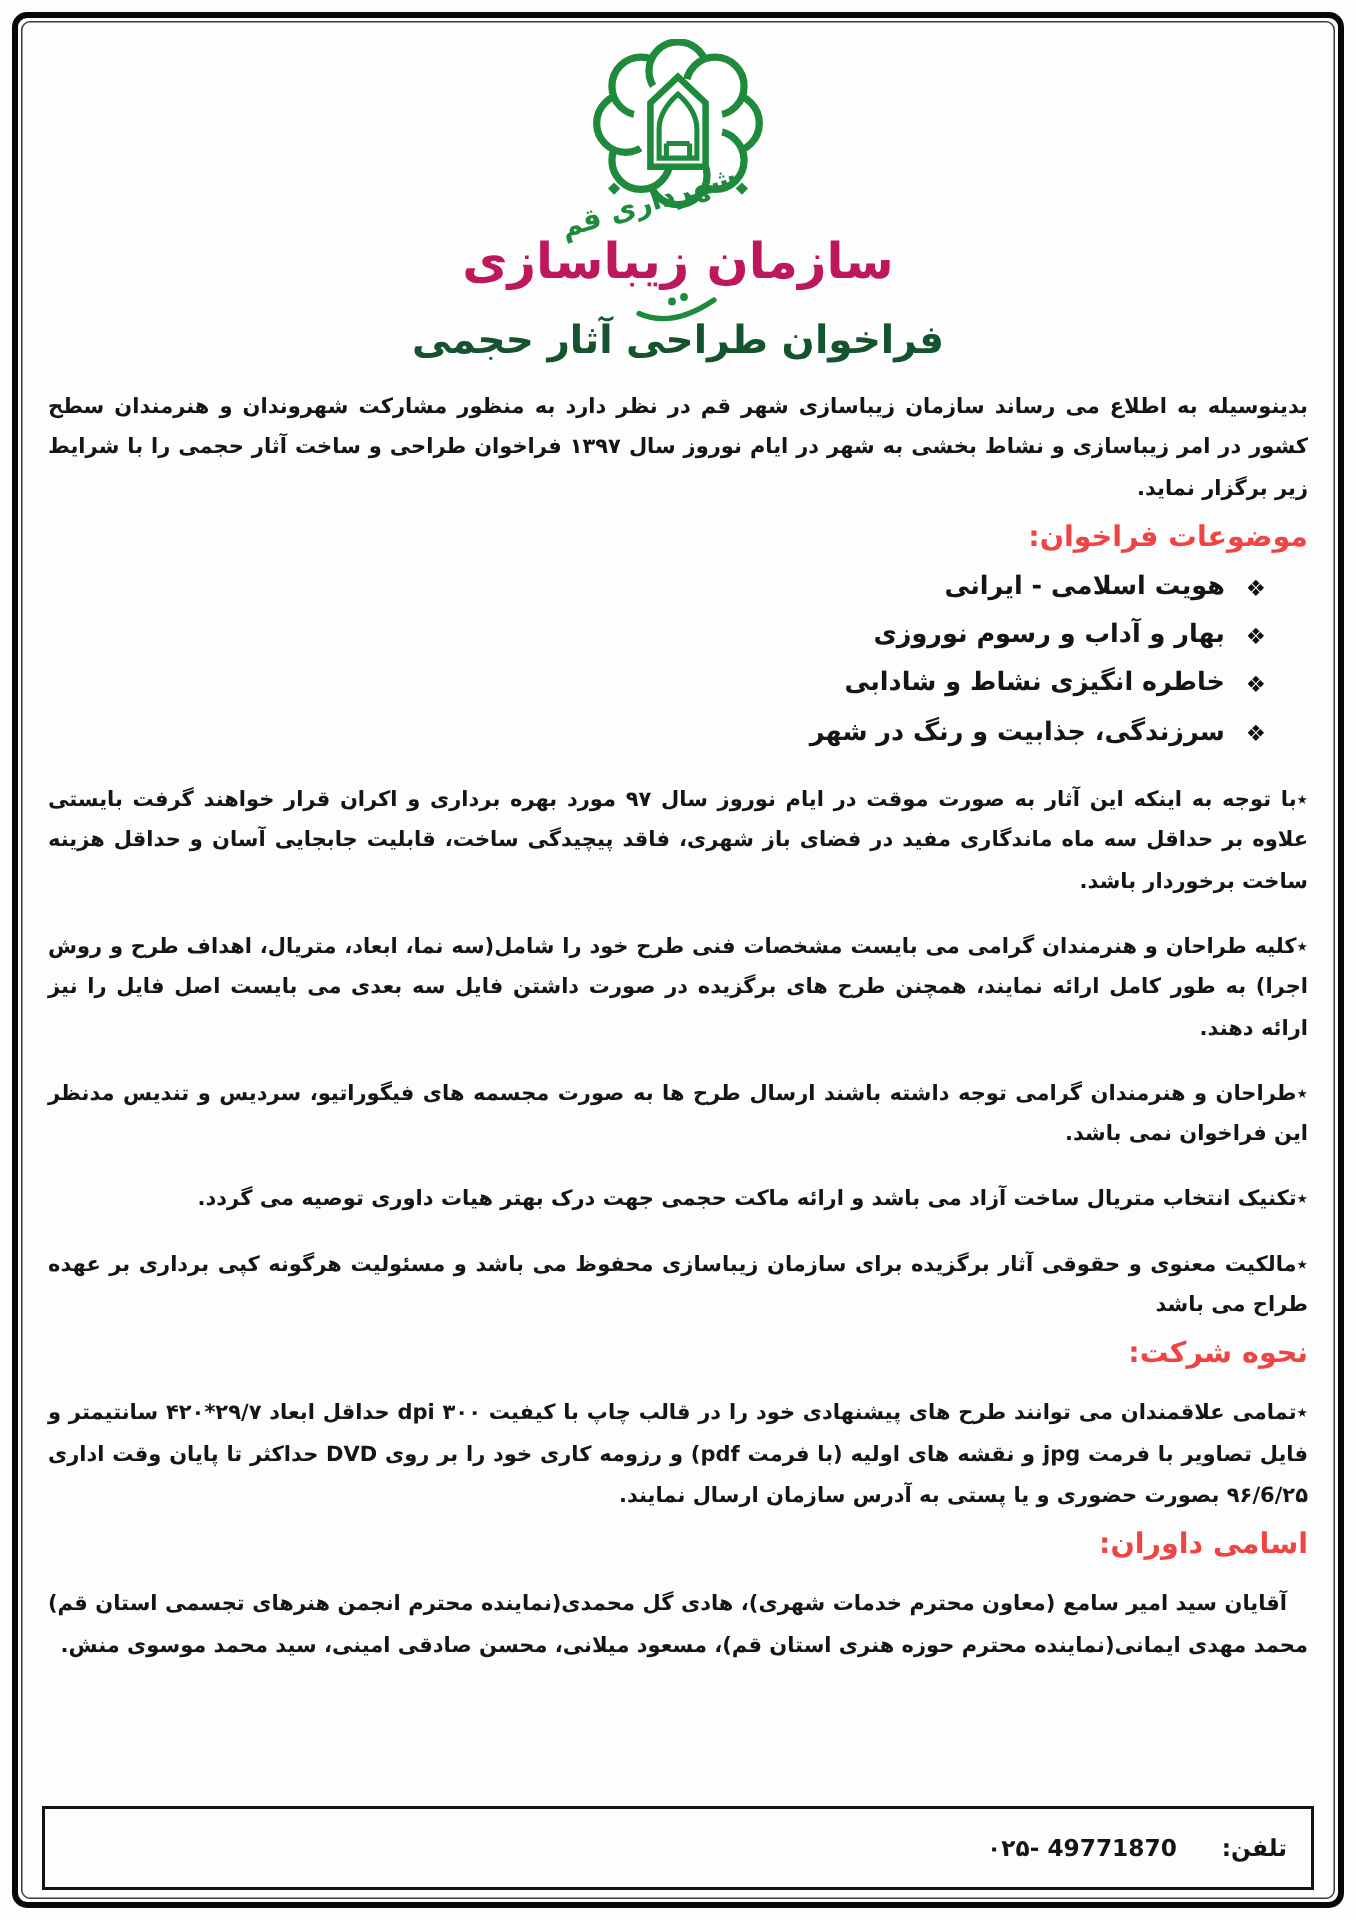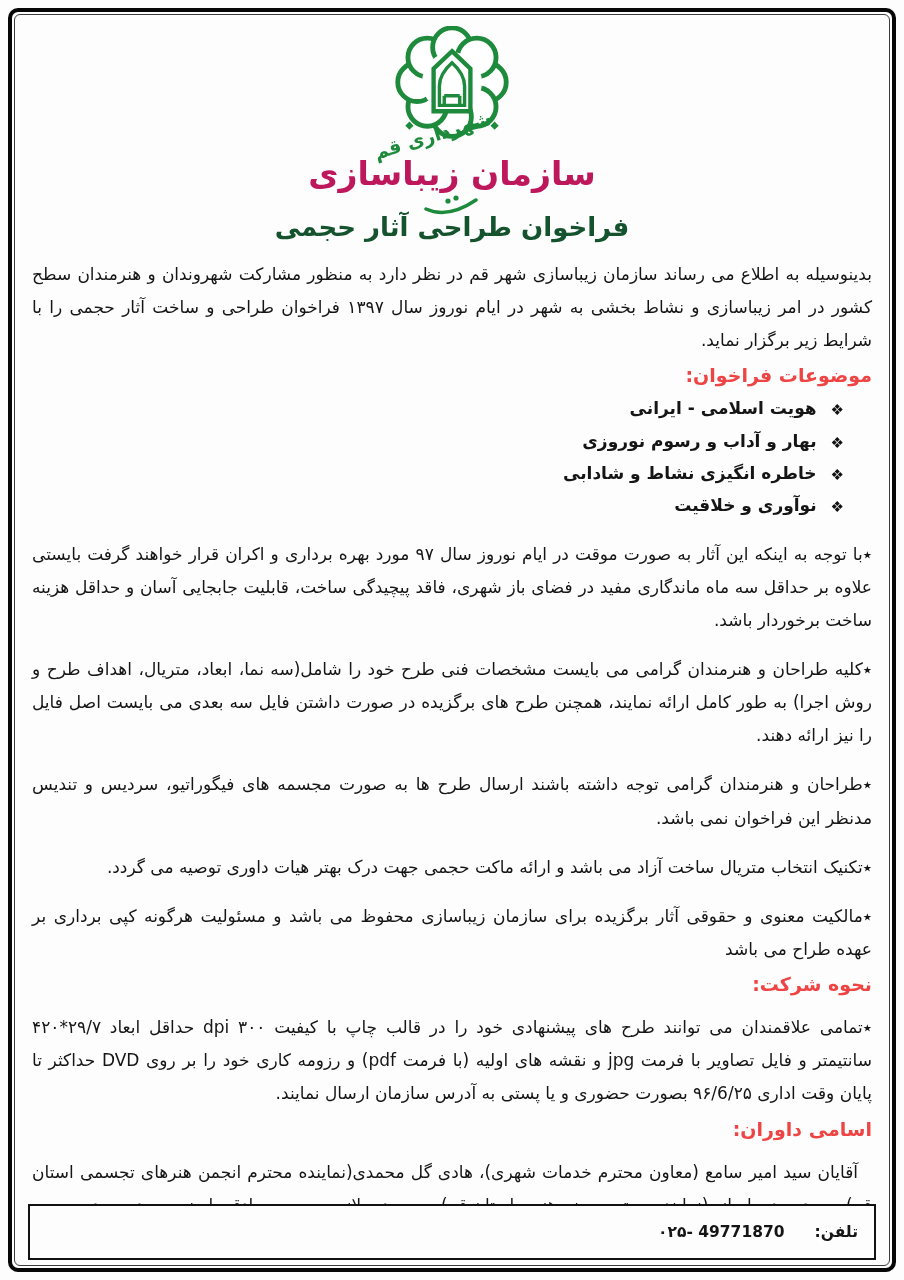--- a/index.html
+++ b/index.html
@@ -21,21 +21,21 @@
     color:#1e8a3c;font-size:19px;font-weight:bold;white-space:nowrap;
   }
   .callig-main{
     position:absolute;top:128px;width:100%;text-align:center;
     color:#be185d;font-size:33px;font-weight:bold;letter-spacing:-1px;
   }
   .flourish{position:absolute;top:169px;left:50%;transform:translateX(-50%);}
 
   .doc-title{font-size:26px;font-weight:800;text-align:center;margin:2px 0 12px;color:#14532d;}
 
-  .body-p{font-size:17px;font-weight:normal;line-height:1.95;text-align:justify;margin:16px 0 7px;}
+  .body-p{font-size:14px;font-weight:bold;line-height:1.95;text-align:justify;margin:16px 0 7px;}
   .sec-head{font-size:19px;font-weight:800;margin:4px 0 6px;color:#ef4444;}
 
   .subjects{list-style:none;margin:0 0 8px;padding:0 28px 0 0;}
   .subjects li{font-size:17px;font-weight:bold;line-height:1.9;}
   .blt{display:inline-block;margin-left:8px;font-size:15px;color:#111;transform:translateY(1px);}
 
   .judges-p{text-indent:14px;}
 
   .footer-box{
     position:absolute;left:28px;right:28px;bottom:20px;height:56px;
@@ -96,21 +96,21 @@
       <li>
         <span class="blt">❖</span>
         <span>بهار و آداب و رسوم نوروزی</span>
       </li>
       <li>
         <span class="blt">❖</span>
         <span>خاطره انگیزی نشاط و شادابی</span>
       </li>
       <li>
         <span class="blt">❖</span>
-        <span>نوآوری و خلاقیت</span>
+        <span>سرزندگی، جذابیت و رنگ در شهر</span>
       </li>
     </ul>
 
     <p class="body-p">٭با توجه به اینکه این آثار به صورت موقت در ایام نوروز سال ۹۷ مورد بهره برداری و اکران قرار خواهند گرفت بایستی علاوه بر حداقل سه ماه ماندگاری مفید در فضای باز شهری، فاقد پیچیدگی ساخت، قابلیت جابجایی آسان و حداقل هزینه ساخت برخوردار باشد.</p>
     <p class="body-p">٭کلیه طراحان و هنرمندان گرامی می بایست مشخصات فنی طرح خود را شامل(سه نما، ابعاد، متریال، اهداف طرح و روش اجرا) به طور کامل ارائه نمایند، همچنن طرح های برگزیده در صورت داشتن فایل سه بعدی می بایست اصل فایل را نیز ارائه دهند.</p>
     <p class="body-p">٭طراحان و هنرمندان گرامی توجه داشته باشند ارسال طرح ها به صورت مجسمه های فیگوراتیو، سردیس و تندیس مدنظر این فراخوان نمی باشد.</p>
     <p class="body-p">٭تکنیک انتخاب متریال ساخت آزاد می باشد و ارائه ماکت حجمی جهت درک بهتر هیات داوری توصیه می گردد.</p>
     <p class="body-p">٭مالکیت معنوی و حقوقی آثار برگزیده برای سازمان زیباسازی محفوظ می باشد و مسئولیت هرگونه کپی برداری بر عهده طراح می باشد</p>
 
     <h2 class="sec-head">نحوه شرکت:</h2>

